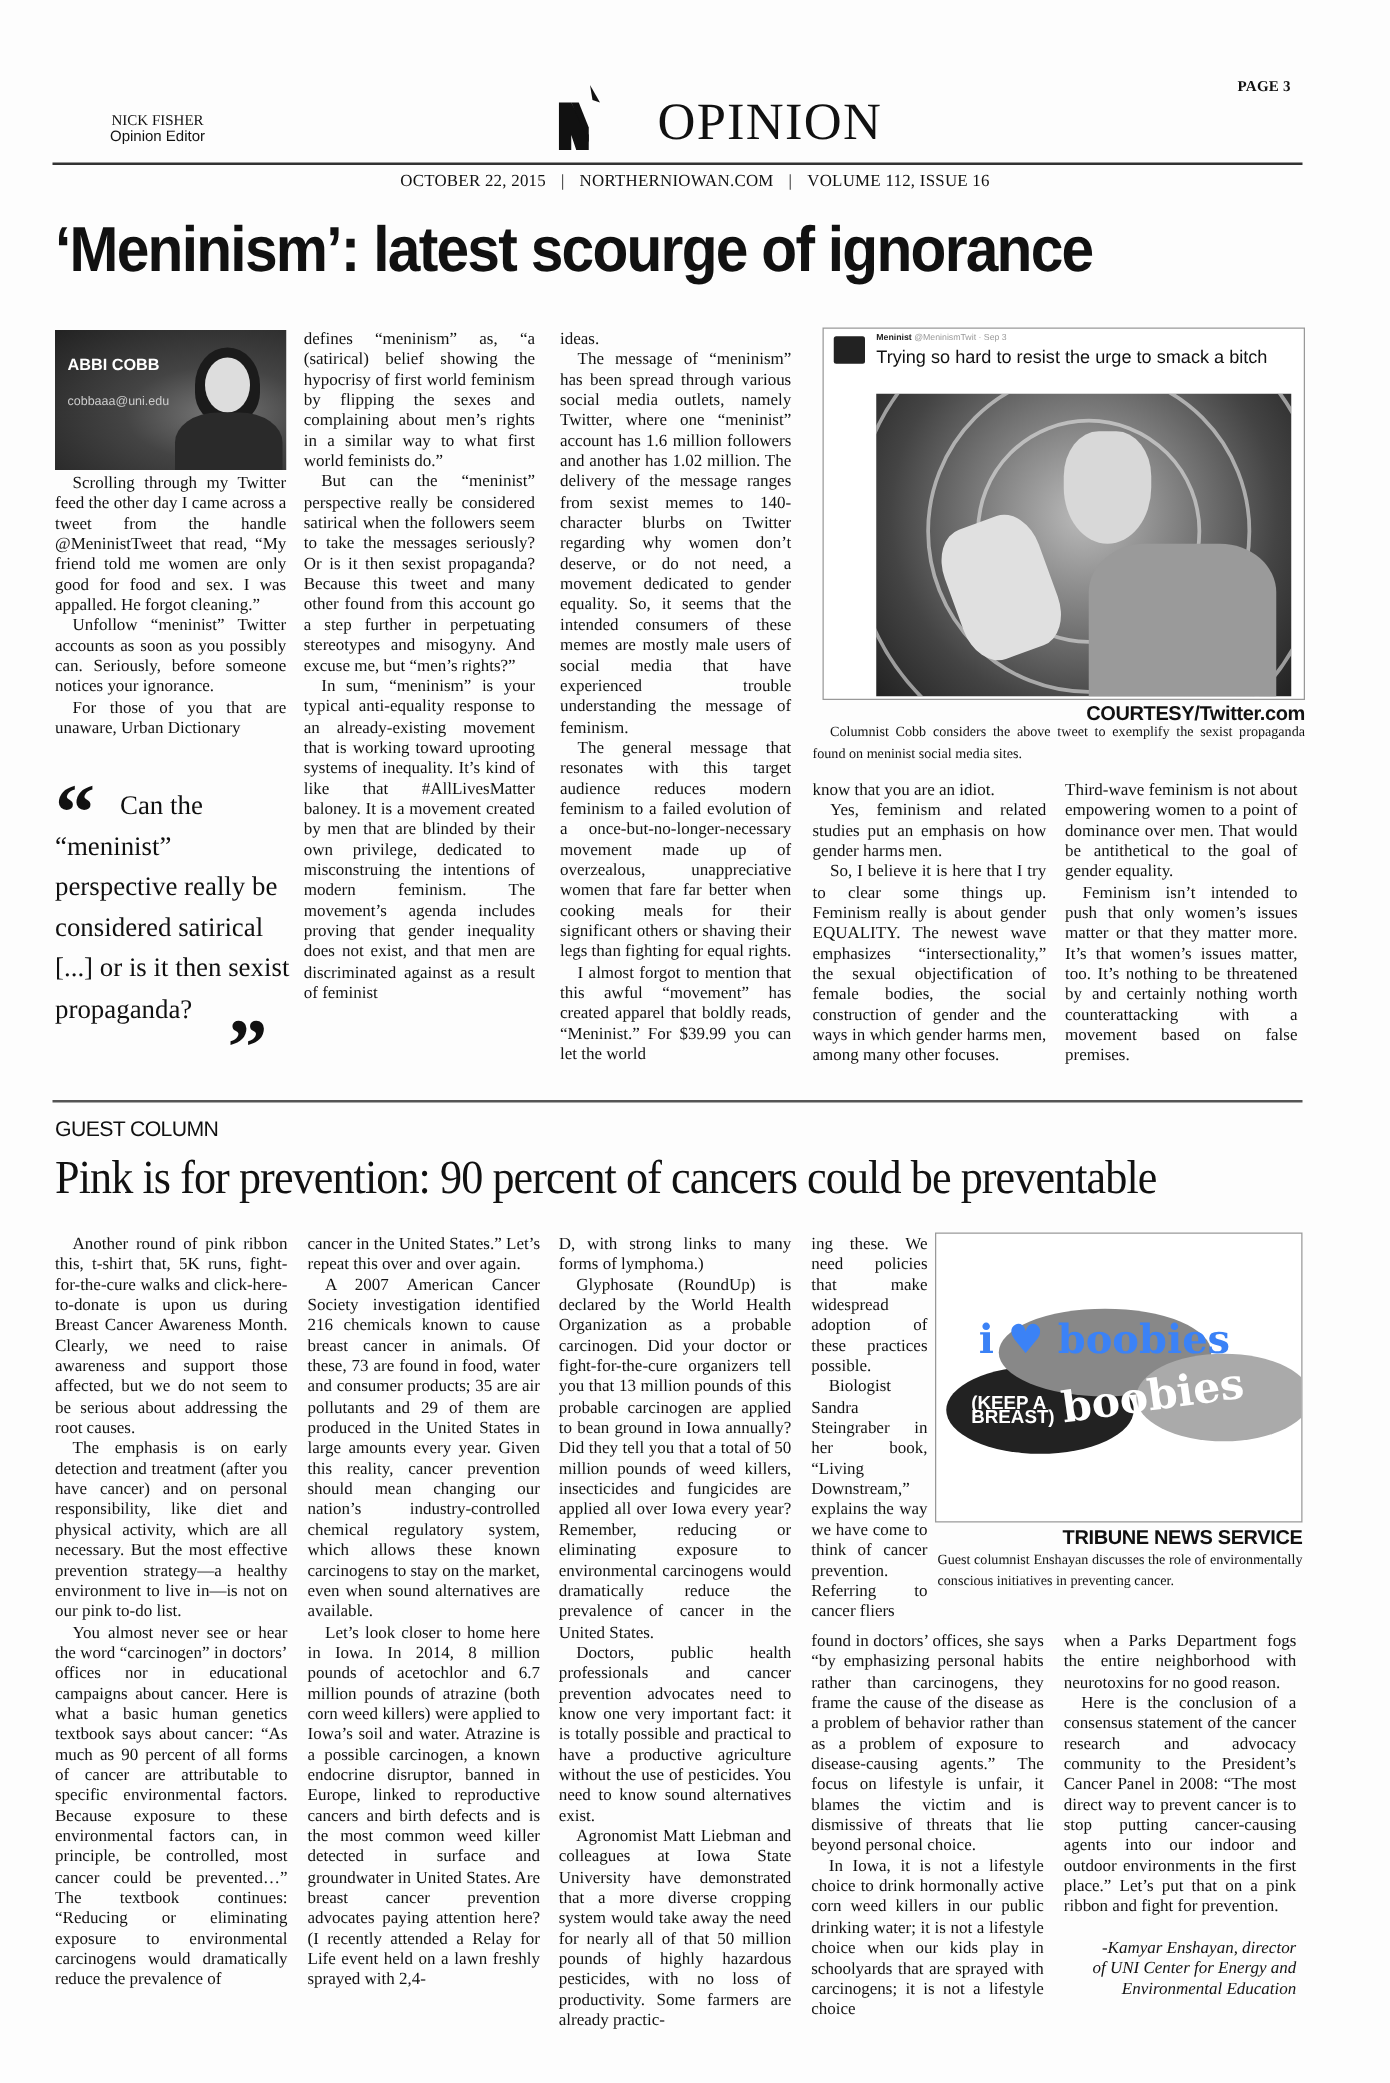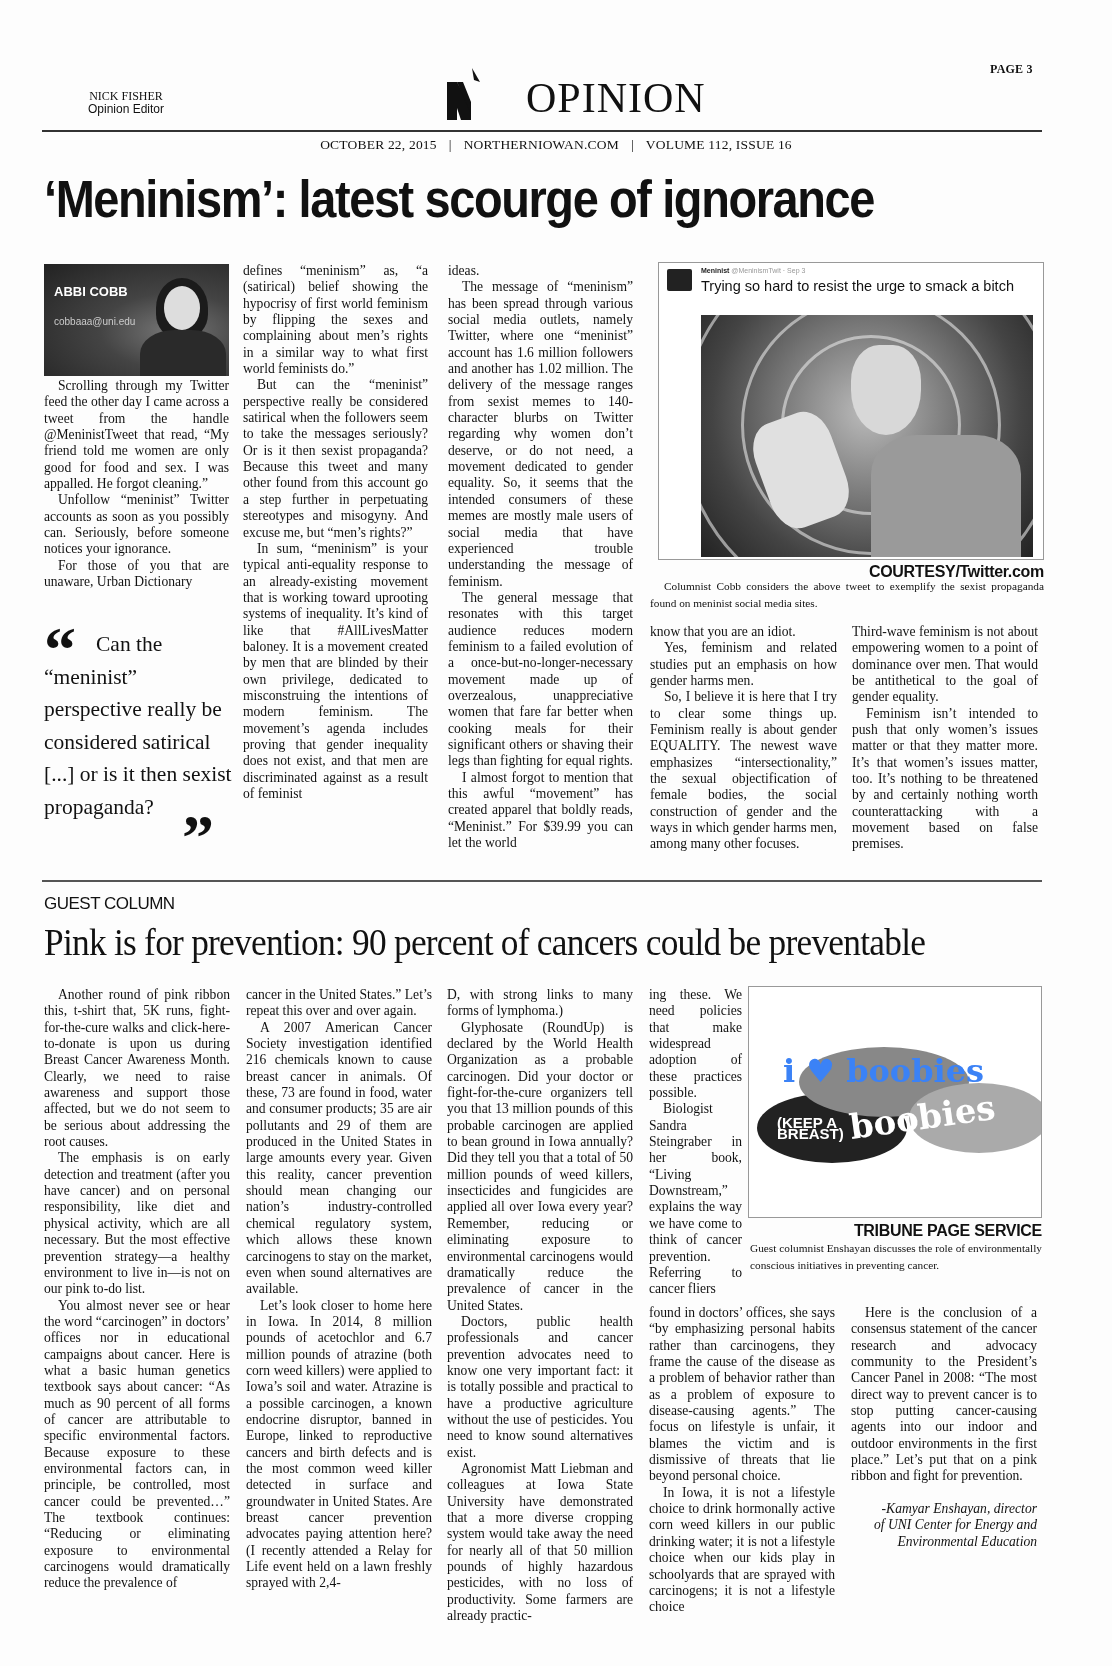--- a/index.html
+++ b/index.html
@@ -152,27 +152,28 @@
 </div>
 
 <div class="abs bands-box">
   <div class="band" style="left:8px; top:106px; width:150px; height:70px; background:#222;"></div>
   <div class="band" style="left:50px; top:60px; width:170px; height:70px; background:#888;"></div>
   <div class="band" style="left:160px; top:96px; width:140px; height:70px; background:#aaa;"></div>
   <div style="position:absolute; left:34px; top:40px; font-family:'DejaVu Serif', serif; font-weight:bold; font-size:32px; color:#3b82f6; white-space:nowrap;margin-top:25px;">i ♥ boobies</div>
   <div style="position:absolute; left:28px; top:130px; font-family:'Liberation Sans', sans-serif; font-weight:bold; font-size:15px; color:#fff; line-height:11px; width:60px;">(KEEP A BREAST)</div>
   <div style="position:absolute; left:100px; top:110px; font-family:'DejaVu Serif', serif; font-weight:bold; font-size:34px; color:#fff; white-space:nowrap; transform:rotate(-8deg);">boobies</div>
 </div>
-<div class="abs credit" style="left:748px; top:1222px; width:294px;">TRIBUNE PAGE SERVICE</div>
+<div class="abs credit" style="left:748px; top:1222px; width:294px;">TRIBUNE NEWS SERVICE</div>
 <div class="abs caption" style="left:750px; top:1240px; width:292px;">Guest columnist Enshayan discusses the role of environmentally conscious initiatives in preventing cancer.</div>
 
 <div class="col" style="left:649px; top:1305px; width:186px;">
   <p class="noindent">found in doctors’ offices, she says “by emphasizing personal habits rather than carcinogens, they frame the cause of the disease as a problem of behavior rather than as a problem of exposure to disease-causing agents.”  The focus on lifestyle is unfair, it blames the victim and is dismissive of threats that lie beyond personal choice.</p>
   <p>In Iowa, it is not a lifestyle choice to drink hormonally active corn weed killers in our public drinking water; it is not a lifestyle choice when our kids play in schoolyards that are sprayed with carcinogens; it is not a lifestyle choice</p>
 </div>
 <div class="col" style="left:851px; top:1305px; width:186px;">
+  <p class="noindent">when a Parks Department fogs the entire neighborhood with neurotoxins for no good reason.</p>
   <p>Here is the conclusion of a consensus statement of the cancer research and advocacy community to the President’s Cancer Panel in 2008: “The most direct way to prevent cancer is to stop putting cancer-causing agents into our indoor and outdoor environments in the first place.”  Let’s put that on a pink ribbon and fight for prevention.</p>
   <div class="byline" style="margin-top:16px;">
     <div>-Kamyar Enshayan, director</div>
     <div>of UNI Center for Energy and</div>
     <div>Environmental Education</div>
   </div>
 </div>
 
 </body></html>

